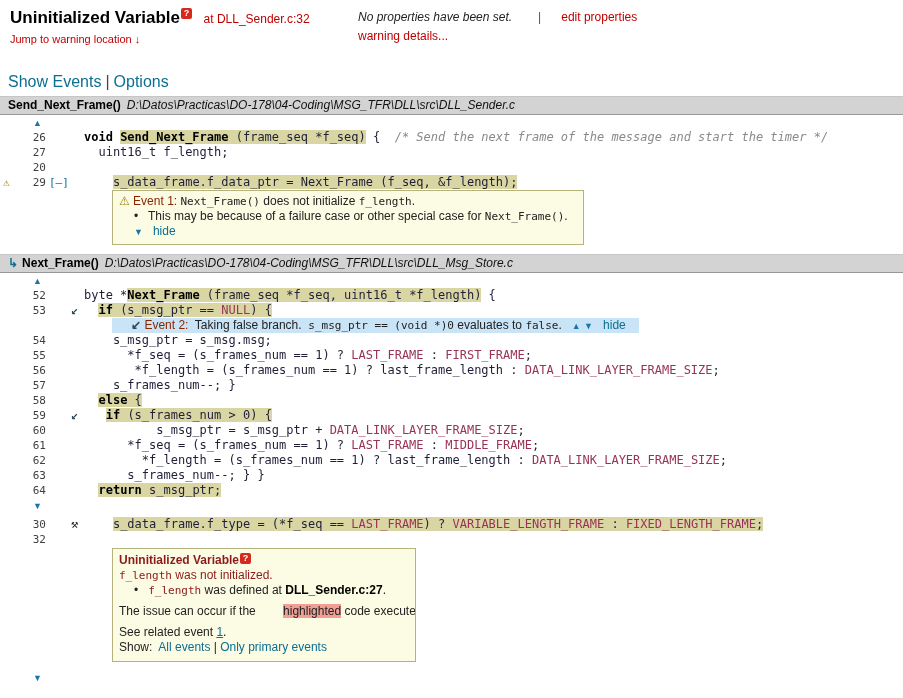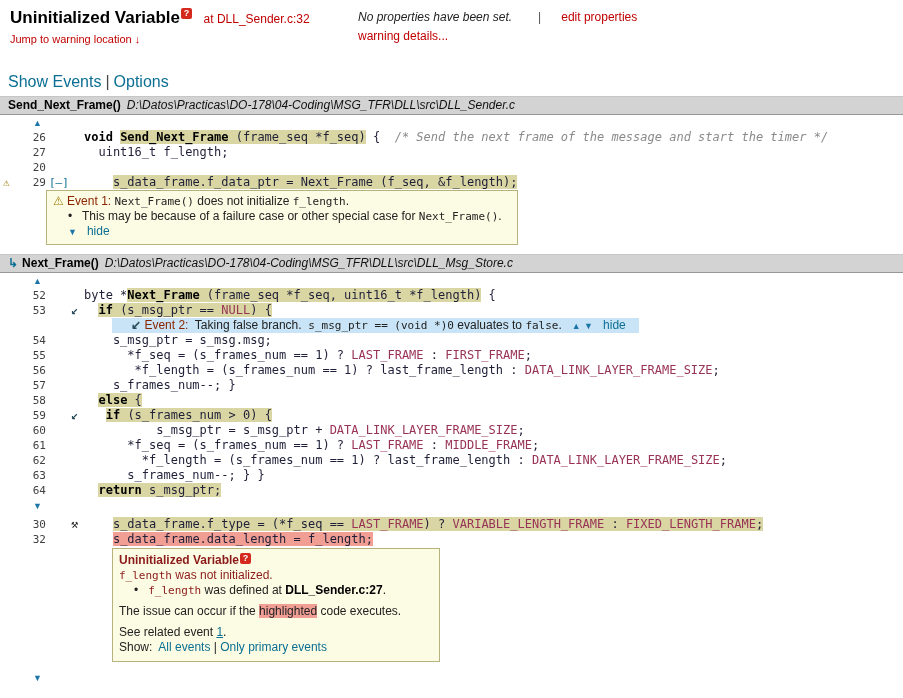--- a/index.html
+++ b/index.html
@@ -46,38 +46,38 @@
   .m{color:#993355;}
   .c{color:#8a8a8a;font-style:italic;}
   .hk{background:#d9d6a3;}
   .hr{background:#f19e95;}
   .warn-ic{color:#9a7b00;}
   .collapse{color:#0b6f93;cursor:pointer;}
   .brancharrow{color:#2a4d59;font-weight:bold;}
   .marker{color:#222;}
   .b3{margin-top:5px;}
   
-  .evbox{margin-left:46px;width:472px;background:#fcfbe3;border:1px solid #b5b27b;
+  .evbox{margin-left:112px;width:472px;background:#fcfbe3;border:1px solid #b5b27b;
          padding:3px 6px 4px;box-sizing:border-box;font-size:12px;overflow:hidden;}
   .trow{min-height:15px;line-height:15px;color:#222;white-space:pre;}
   .indent1{padding-left:15px;}
   .gap{margin-top:6px;}
   .mono{font-family:"DejaVu Sans Mono",monospace;font-size:11px;}
   .evlab{color:#8b2500;}
   .lnk{color:#0b6f93;cursor:pointer;}
   .u{text-decoration:underline;}
   .tri{color:#1b75a8;font-size:9px;cursor:pointer;}
   .evband{margin-left:112px;width:527px;height:15px;line-height:15px;background:#c9e4f6;
           font-size:12px;padding-left:19px;box-sizing:border-box;white-space:pre;overflow:hidden;}
-  .warnbox{margin-left:112px;width:328px;background:#fcfbe3;border:1px solid #b5b27b;
+  .warnbox{margin-left:112px;width:304px;background:#fcfbe3;border:1px solid #b5b27b;
            padding:4px 6px 6px;box-sizing:border-box;font-size:12px;margin-top:1px;overflow:hidden;}
   .wtitle{color:#8b1a1a;font-weight:bold;}
   .dkred{color:#8b1a1a;}
   .bold{font-weight:bold;color:#000;}
-  .hl-salmon{background:#f19e95;}
+  .hl-salmon{background:#f19e95;margin-left:24px;}
   .bullet{color:#222;}
   .wbadge{vertical-align:3px;}
 </style>
 </head>
 <body>
 
 <div class="page">
 
   <div class="header">
     <div class="title-line">
@@ -253,21 +253,21 @@
         <span class="g-num">30</span>
         <span class="g-post"></span>
         <span class="g-arr"><span class="sg marker">⚒</span></span>
         <span class="g-code"><span class="sg p">    </span><span class="sg p hk">s_data_frame.f_type = (*f_seq == </span><span class="sg m hk">LAST_FRAME</span><span class="sg p hk">) ? </span><span class="sg m hk">VARIABLE_LENGTH_FRAME</span><span class="sg p hk"> : </span><span class="sg m hk">FIXED_LENGTH_FRAME</span><span class="sg p hk">;</span></span>
       </div>
       <div class="crow">
         <span class="g-ic"></span>
         <span class="g-num">32</span>
         <span class="g-post"></span>
         <span class="g-arr"></span>
-        <span class="g-code"><span class="sg p">    </span><span class="sg p hr">s_data_frame.data_length = f_length;</span></span>
+        <span class="g-code"><span class="sg p">    </span></span>
       </div>
     </div>
 
   <div class="warnbox">
       <div class="trow "><span class="sg wtitle">Uninitialized Variable</span><span class="sg badge wbadge">?</span></div>
       <div class="trow "><span class="sg mono dkred">f_length</span><span class="sg dkred"> was not initialized.</span></div>
       <div class="trow indent1"><span class="sg bullet">•</span><span class="sg ">   </span><span class="sg mono dkred">f_length</span><span class="sg "> was defined at </span><span class="sg bold">DLL_Sender.c:27</span><span class="sg ">.</span></div>
       <div class="trow gap"><span class="sg ">The issue can occur if the </span><span class="sg hl-salmon">highlighted</span><span class="sg "> code executes.</span></div>
       <div class="trow gap"><span class="sg ">See related event </span><span class="sg lnk u">1</span><span class="sg ">.</span></div>
       <div class="trow "><span class="sg ">Show:  </span><span class="sg lnk">All events</span><span class="sg "> | </span><span class="sg lnk">Only primary events</span></div>

